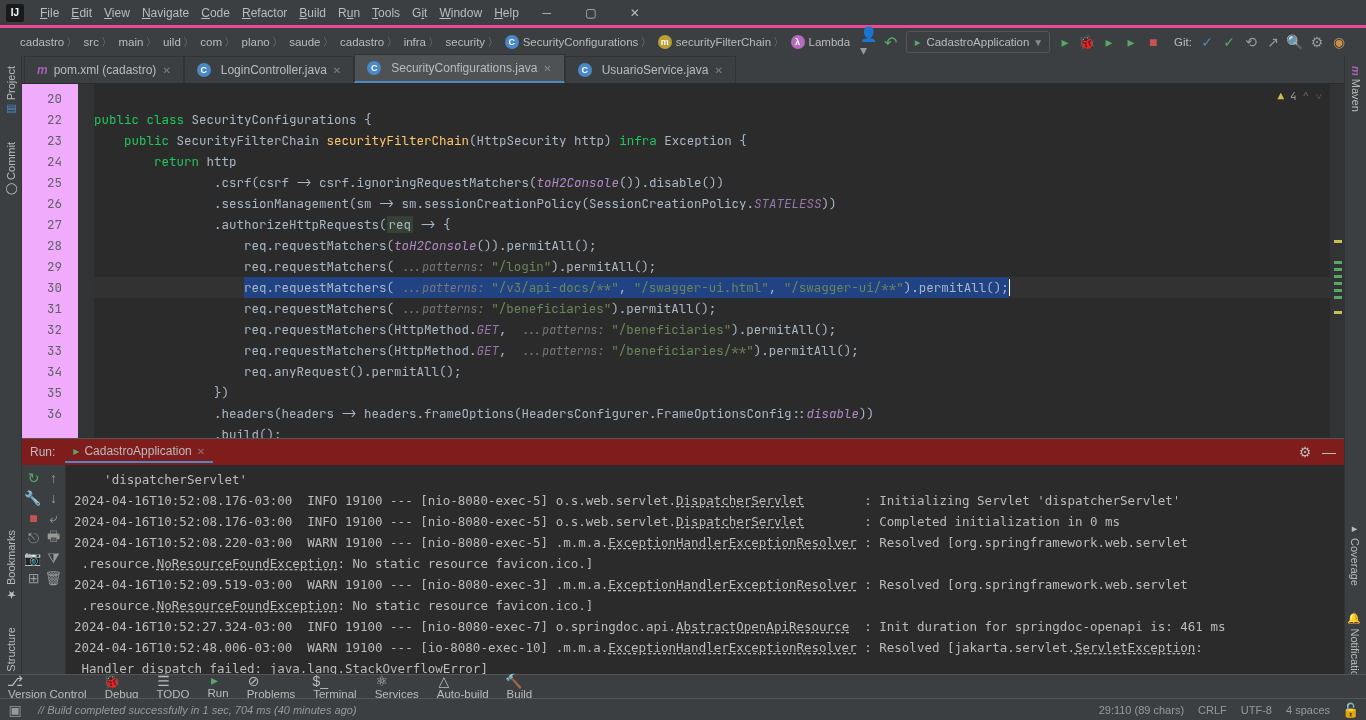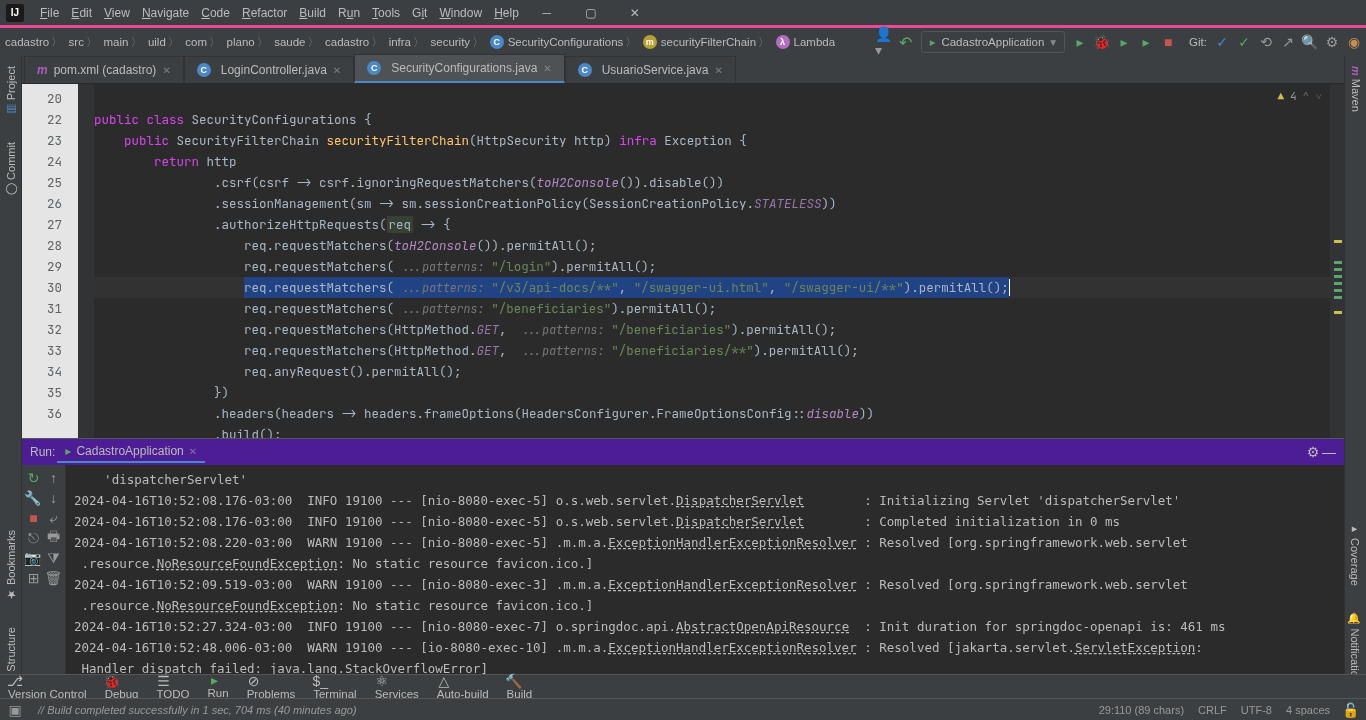--- a/index.html
+++ b/index.html
@@ -3,51 +3,51 @@
 <meta charset="utf-8">
 <style>
 * { margin:0; padding:0; box-sizing:border-box; }
 body { width:1366px; height:720px; background:#3c3f41; font-family:"Segoe UI",Arial,sans-serif; font-size:12px; color:#bbbbbb; overflow:hidden; position:relative; }
 .titlebar { height:28px; background:#3c3f41; display:flex; align-items:center; padding:0 6px; border-bottom:3px solid #ec4899; }
 .titlebar .app-icon { width:18px; height:18px; background:#1a1a1a; border-radius:2px; display:flex; align-items:center; justify-content:center; font:bold 10px sans-serif; color:#fff; margin-right:10px; }
 .menu-item { padding:2px 6px; cursor:pointer; }
 .menu-item .m-underline { text-decoration:underline; }
 .titlebar .title { flex:1; text-align:center; color:#8a8a8a; }
 .winctrl { width:44px; height:28px; display:flex; align-items:center; justify-content:center; }
-.navbar { height:28px; background:#3c3f41; display:flex; align-items:center; padding:0 5px; font-size:11.5px; color:#bbb; }
+.navbar { height:28px; background:#3c3f41; display:flex; align-items:center; padding:0 20px; font-size:11.5px; color:#bbb; }
 .navbar .loc { display:flex; align-items:center; gap:4px; overflow:hidden; }
 .crumb { display:flex; align-items:center; white-space:nowrap; }
 .crumb-sep { margin:0 2px; opacity:.5; }
 .class-icon { display:inline-flex; align-items:center; justify-content:center; width:14px; height:14px; border-radius:50%; font:bold 9px sans-serif; margin-right:4px; }
 .icon-c { background:#4a88c7; color:#fff; }
 .icon-m { background:#b9a032; color:#fff; }
 .icon-l { background:#b46cbe; color:#fff; }
 .navbar .right { margin-left:auto; display:flex; align-items:center; gap:8px; }
 .run-config { display:flex; align-items:center; gap:6px; height:22px; padding:0 8px; border:1px solid #555; border-radius:3px; }
 .icn { width:14px; height:14px; display:flex; align-items:center; justify-content:center; font-size:14px; }
 .green { color:#59a869; } .red { color:#c75450; } .blue { color:#4a88c7; } .gray { color:#999; }
 .tabbar { height:28px; background:#3c3f41; display:flex; align-items:end; padding-left:24px; border-bottom:1px solid #2b2b2b; }
 .etab { padding:6px 12px; display:flex; align-items:center; gap:6px; border-right:1px solid #323232; border-top:1px solid #323232; border-left:1px solid #323232; }
 .etab.active { background:#4e5254; border-bottom:2px solid #4a88c7; }
 .etab .close { opacity:.5; font-size:10px; }
 .leftgutter { position:absolute; left:0; top:56px; bottom:26px; width:22px; background:#3c3f41; border-right:1px solid #323232; display:flex; flex-direction:column; align-items:center; gap:14px; padding-top:4px; }
 .rightgutter { position:absolute; right:0; top:56px; bottom:26px; width:22px; background:#3c3f41; border-left:1px solid #323232; display:flex; flex-direction:column; align-items:center; gap:14px; padding-top:4px; }
 .vtab { writing-mode:vertical-rl; transform:rotate(180deg); padding:6px 2px; font-size:11px; }
 .vtab-r { writing-mode:vertical-rl; padding:6px 2px; font-size:11px; }
 .editor-area { position:absolute; left:22px; right:22px; top:84px; height:354px; background:#2b2b2b; display:flex; }
-.linenums { width:56px; background:#e5e5e5; text-align:right; padding:4px 16px 4px 4px; font:12.5px/21px "JetBrains Mono",Consolas,monospace; color:#606366; user-select:none; position:relative; }
+.linenums { width:56px; background:#f0abfc; text-align:right; padding:4px 16px 4px 4px; font:12.5px/21px "JetBrains Mono",Consolas,monospace; color:#606366; user-select:none; position:relative; }
 .foldcol { width:16px; background:#313335; }
 .code { flex:1; padding:4px 0; font:12.5px/21px "JetBrains Mono",Consolas,monospace; white-space:pre; color:#a9b7c6; position:relative; overflow:hidden; }
-.k { color:#d946ef;text-align:right; } .cls { color:#a9b7c6; } .mth { color:#ffc66d; } .str { color:#6a8759; } .fn { color:#b389c5; font-style:italic; } .hint { color:#787878; font-style:italic; font-size:11.5px; } .static { color:#9876aa; font-style:italic; }
+.k { color:#22c55e;text-align:right; } .cls { color:#a9b7c6; } .mth { color:#ffc66d; } .str { color:#6a8759; } .fn { color:#b389c5; font-style:italic; } .hint { color:#787878; font-style:italic; font-size:11.5px; } .static { color:#9876aa; font-style:italic; }
 .selline { background:#214283; display:inline-block; }
 .cursorrow { background:#323232; }
 .topright-insp { position:absolute; top:2px; right:8px; display:flex; align-items:center; gap:6px; font-size:11px; color:#999; }
 .warn-tri { color:#c9c04f; }
 .run-panel { position:absolute; left:22px; right:22px; top:438px; bottom:26px; background:#2b2b2b; border-top:1px solid #555; display:flex; flex-direction:column; }
-.run-header { height:26px; background:#4c1d95; display:flex; align-items:center; padding:12px 8px; gap:2px; }
+.run-header { height:26px; background:#7f1d1d; display:flex; align-items:center; padding:12px 8px; gap:10px; }
 .run-tab { display:flex; align-items:center; gap:5px; padding:3px 8px; border-bottom:2px solid #4a88c7; }
 .run-body { flex:1; display:flex; }
 .run-toolbar { width:44px; background:#3c3f41; display:flex; flex-direction:column; align-items:center; gap:6px; padding-top:6px; border-right:1px solid #323232; }
 .run-toolbar .row { display:flex; gap:6px; }
 .console { flex:1; padding:4px 8px; font:12.5px/21px Consolas,monospace; color:#bbb; overflow:hidden; white-space:pre; }
 .console .u { text-decoration:underline; text-decoration-style:dashed; }
 
 .bottombar-wrap { position:absolute; left:0; right:0; bottom:22px; height:24px; background:#3c3f41; border-top:1px solid #555; display:flex; align-items:center; padding:0 8px; gap:18px; font-size:11.5px; }
 .real-status { position:absolute; left:0; right:0; bottom:0; height:22px; background:#3c3f41; border-top:1px solid #555; display:flex; align-items:center; padding:0 8px; gap:16px; font-size:11px; color:#999; }
 .real-status .r { margin-left:auto; display:flex; gap:14px; align-items:center; }

